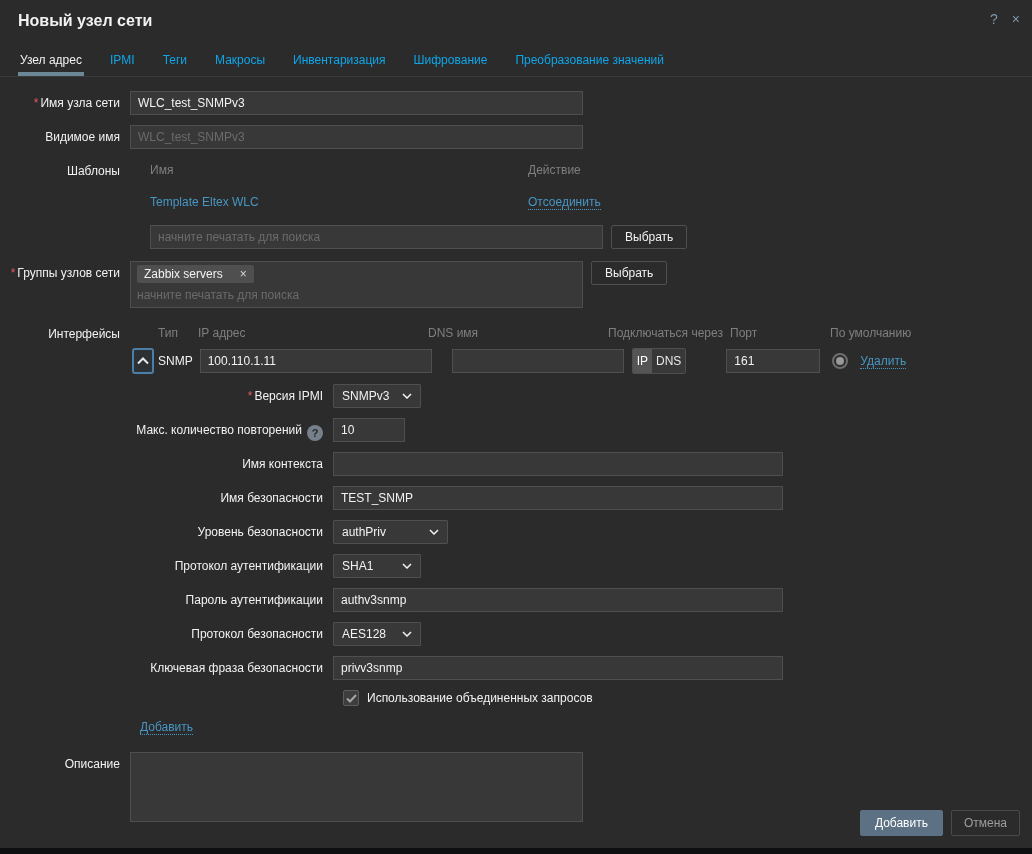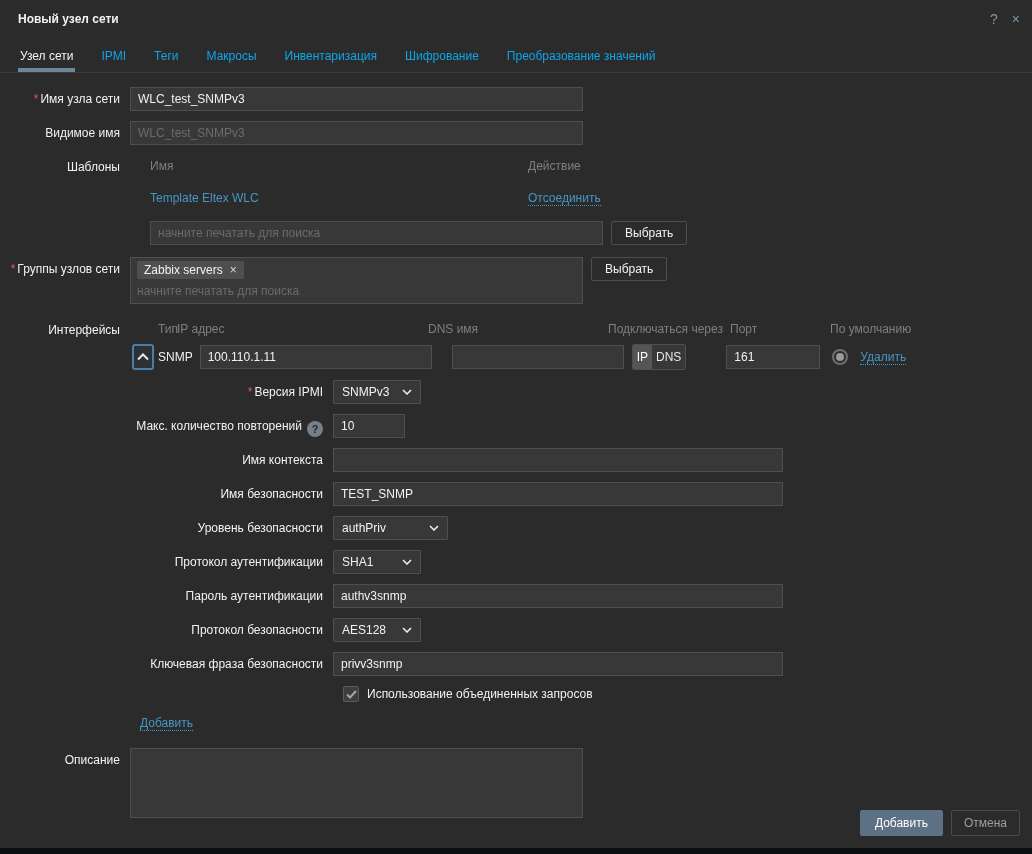--- a/index.html
+++ b/index.html
@@ -1,21 +1,21 @@
 <!DOCTYPE html>
 <html><head>
 <meta charset="utf-8">
 <style>
   * { margin:0; padding:0; box-sizing:border-box; }
   html,body { width:1032px; height:854px; background:#0d0f10; font-family:"Liberation Sans",sans-serif; }
   .dialog { position:relative; width:1032px; height:848px; background:#2b2b2b; color:#f2f2f2; font-size:12px; overflow:hidden; }
 
   
   .dlg-header { display:flex; justify-content:space-between; align-items:flex-start; padding:12px 10px 0 18px; }
-  .dlg-title { font-size:12px; font-weight:bold; color:#f2f2f2; }
+  .dlg-title { font-size:16px; font-weight:bold; color:#f2f2f2; }
   .dlg-icons { display:flex; gap:14px; padding-right:2px; }
   .dlg-icons span { color:#7c97ab; font-size:14px; cursor:pointer; line-height:14px; }
 
   
   .tabs { display:flex; gap:24px; padding:0 18px; margin-top:16px; border-bottom:1px solid #3a3a3a; }
   .tab { color:#0ea5e9; padding:7px 2px 9px; cursor:pointer; text-decoration:none; }
   .tab.active { color:#f2f2f2; padding-bottom:5px; border-bottom:4px solid #6c8796; }
 
   
   .form { padding-top:14px; }
@@ -42,29 +42,29 @@
   .tpl-head, .tpl-row { position:relative; width:453px; }
   .tpl-head { height:20px; margin-bottom:16px; padding-top:4px; }
   .tpl-row { height:22px; margin-bottom:8px; }
   .col-action { position:absolute; left:378px; top:inherit; }
   .tpl-head span, .tpl-row a { position:absolute; left:0; }
   .tpl-head .col-action, .tpl-row .col-action { left:378px; }
   .search-line { display:flex; align-items:flex-start; }
 
   
   .multiselect { width:453px; min-height:44px; background:#383838; border:1px solid #4f4f4f; padding:3px 6px 2px; }
-  .chip { display:inline-flex; align-items:center; gap:7px; background:#4f4f4f; border-radius:2px; padding:2px 7px; margin-bottom:2px; }
+  .chip { display:inline-flex; align-items:center; gap:17px; background:#4f4f4f; border-radius:2px; padding:2px 7px; margin-bottom:2px; }
   .chip-x { cursor:pointer; color:#d6d6d6; }
   .ms-input { display:block; width:100%; background:transparent; border:none; outline:none; color:#f2f2f2; font:12px "Liberation Sans",sans-serif; height:20px; }
   .ms-input::placeholder { color:#6b6b6b; opacity:1; }
 
   
   .if-head { position:relative; height:20px; color:#7f7f7f; margin-bottom:6px; padding-top:4px; width:880px; }
   .if-head span { position:absolute; }
-  .if-c0{left:28px;} .if-c1{left:47px;} .if-c2{left:298px;} .if-c3{left:478px;} .if-c4{left:600px;} .if-c5{left:700px;}
+  .if-c0{left:28px;} .if-c1{left:68px;} .if-c2{left:298px;} .if-c3{left:478px;} .if-c4{left:600px;} .if-c5{left:700px;}
   .if-row { display:flex; align-items:center; margin-bottom:10px; }
   .expand-btn { width:22px; height:26px; margin-left:2px; background:#2c3136; border:2px solid #4b7fa8; border-radius:3px; display:flex; align-items:center; justify-content:center; cursor:pointer; padding:0; }
   .if-type { margin:0 7px 0 4px; }
   .ip-input { width:232px; margin-right:20px; }
   .dns-input { width:172px; margin-right:8px; }
   .segmented { display:inline-flex; border:1px solid #4f4f4f; border-radius:2px; overflow:hidden; height:26px; }
   .seg { display:flex; align-items:center; justify-content:center; padding:0 4px; background:#383838; color:#e8e8e8; cursor:pointer; }
   .seg.selected { background:#555555; color:#ffffff; }
   .port-input { margin-left:40px; }
   .radio { width:16px; height:16px; border-radius:50%; border:2px solid #6e6e6e; background:#2b2b2b; margin-left:12px; position:relative; display:inline-block; cursor:pointer; }
@@ -95,21 +95,21 @@
 
   <div class="dlg-header">
     <div class="dlg-title">Новый узел сети</div>
     <div class="dlg-icons">
       <span>?</span>
       <span>×</span>
     </div>
   </div>
 
   <div class="tabs">
-    <a class="tab active">Узел сети</a>
+    <a class="tab active">Узел адрес</a>
     <a class="tab">IPMI</a>
     <a class="tab">Теги</a>
     <a class="tab">Макросы</a>
     <a class="tab">Инвентаризация</a>
     <a class="tab">Шифрование</a>
     <a class="tab">Преобразование значений</a>
   </div>
 
   <div class="form">
 

